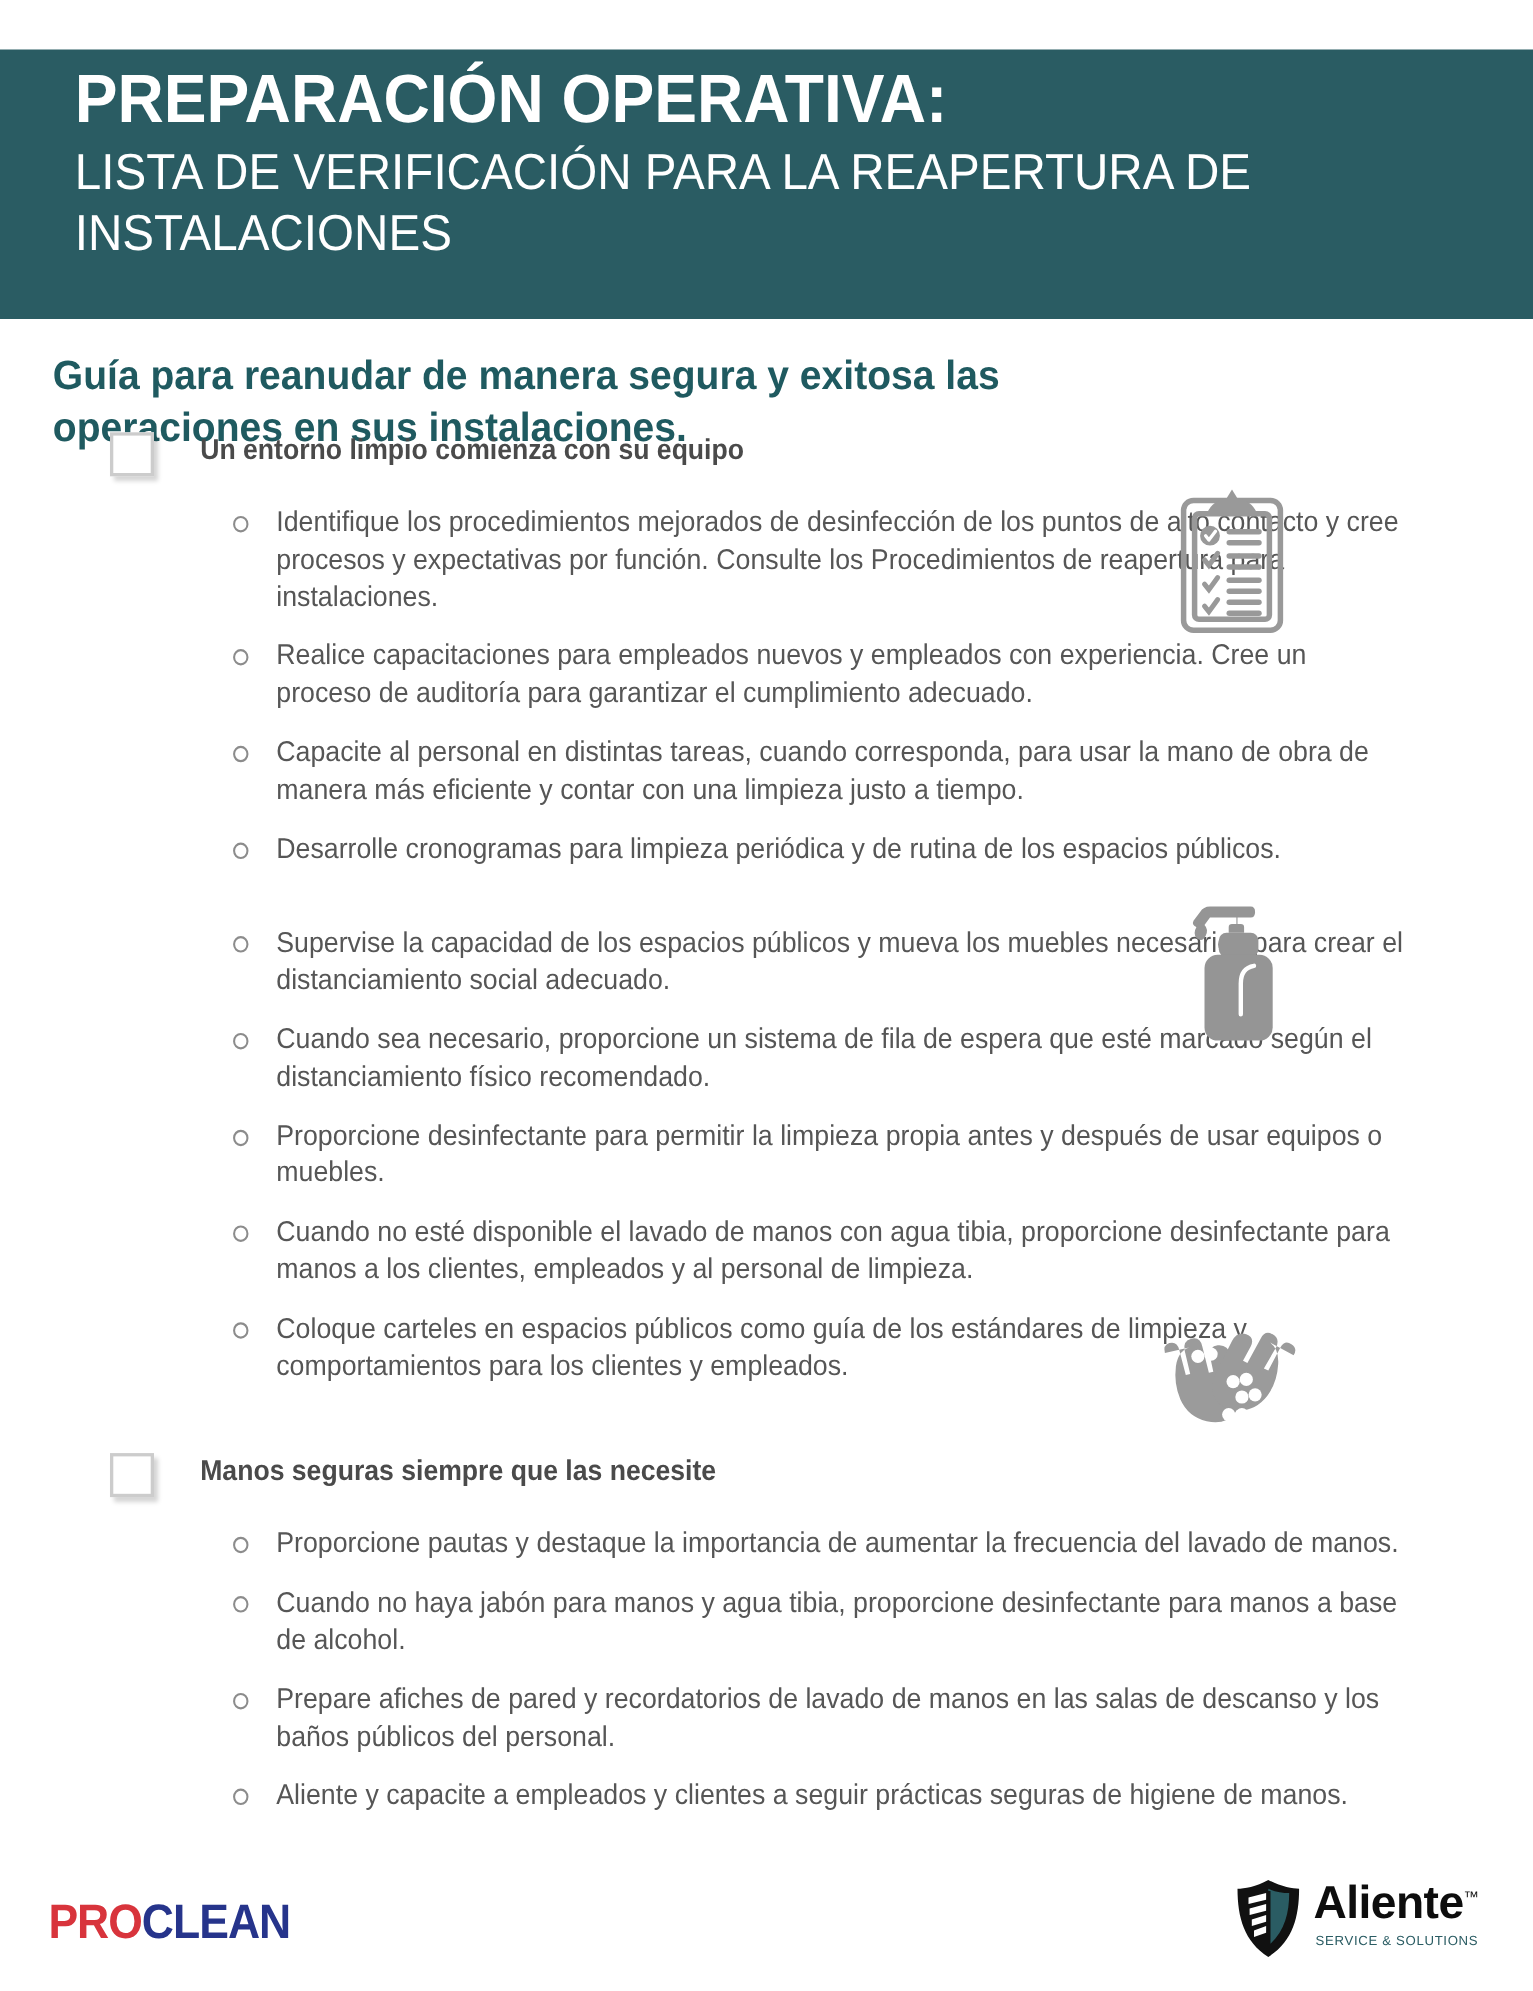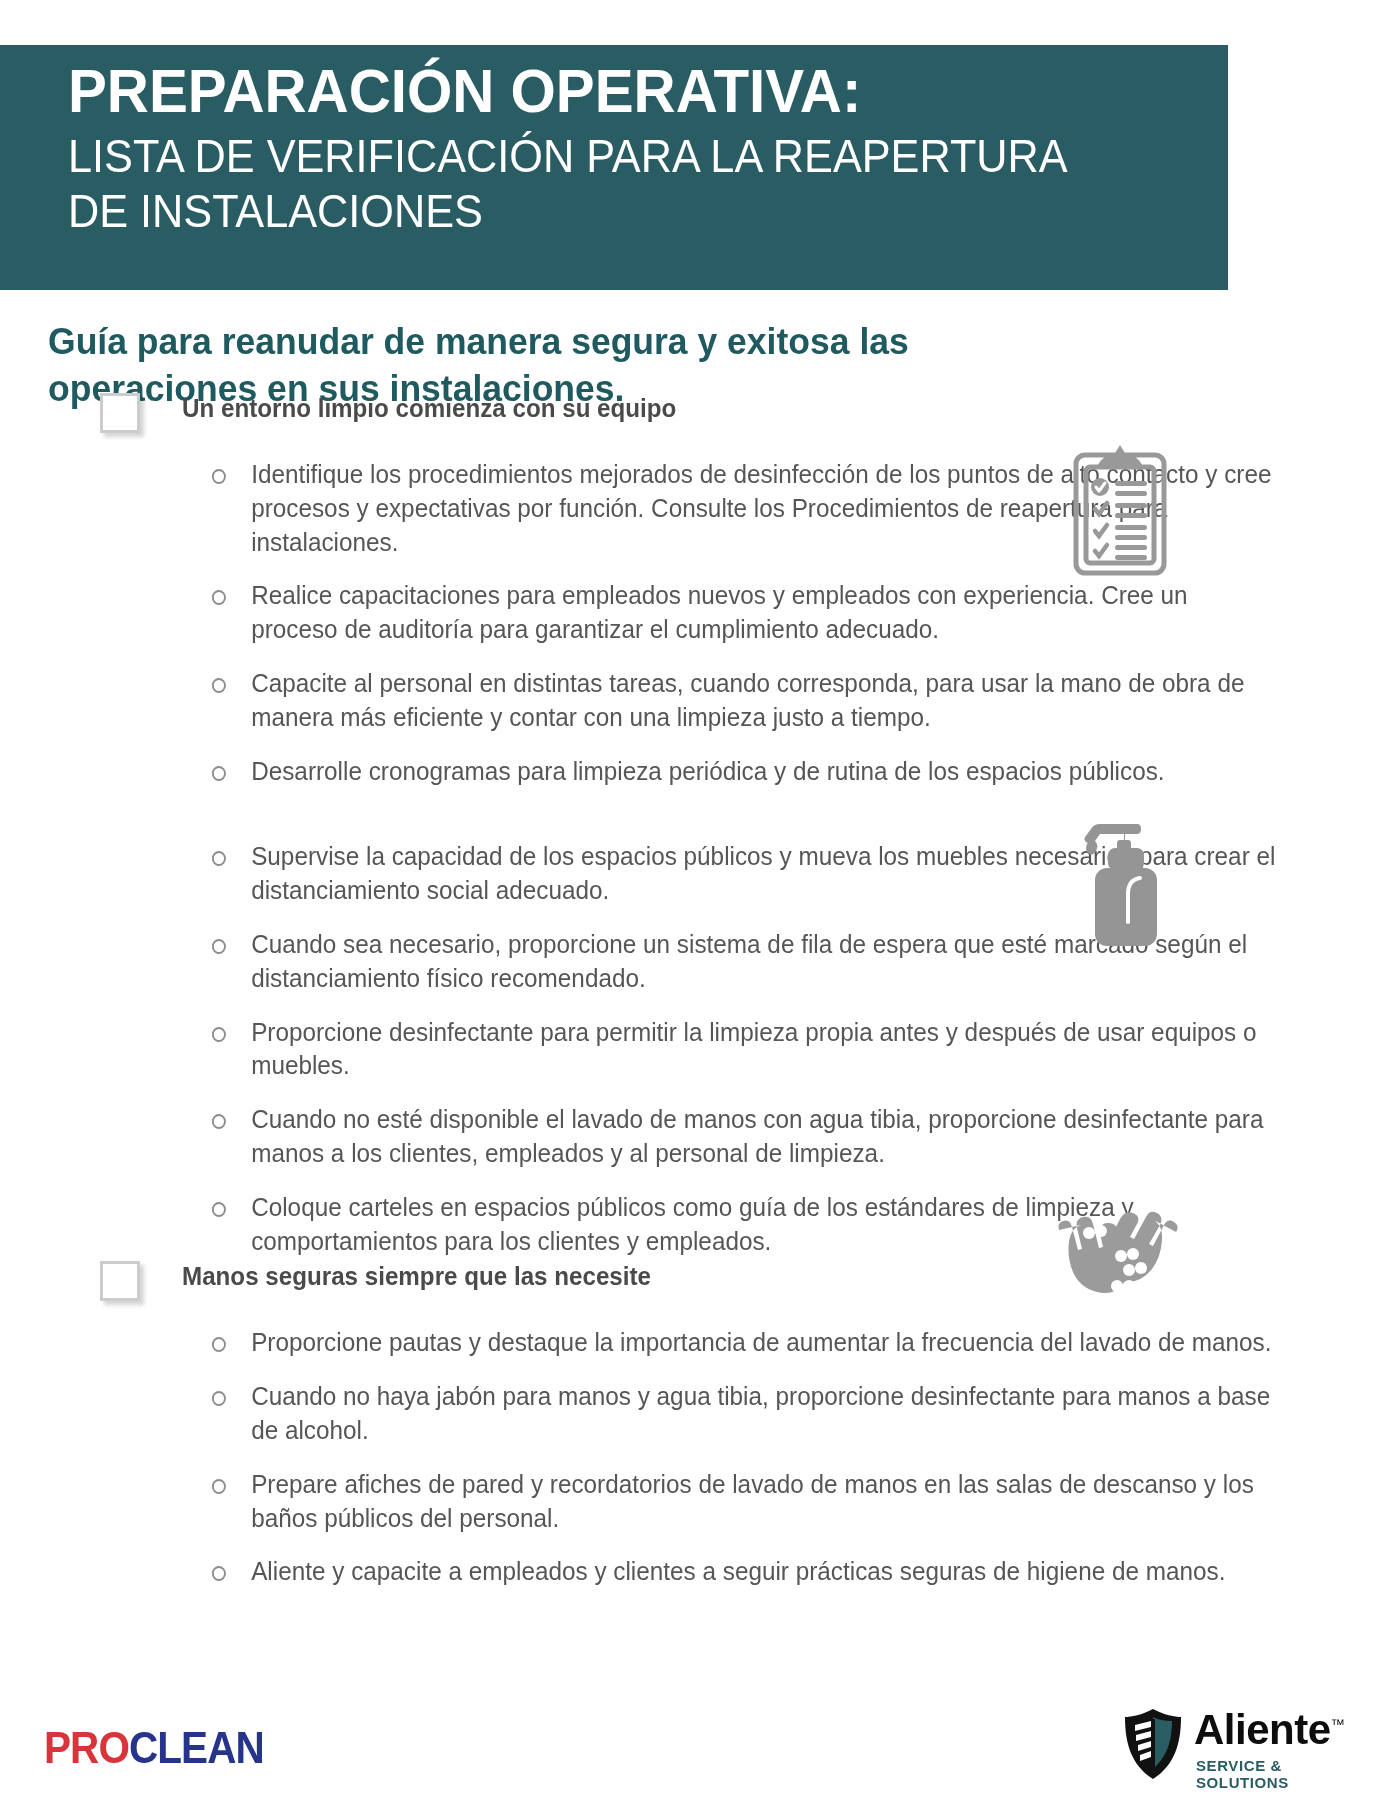--- a/index.html
+++ b/index.html
@@ -13,21 +13,21 @@
     position: relative;
     font-family: "Liberation Sans", "DejaVu Sans", sans-serif;
     overflow: hidden;
   }
 
   
   .header-banner {
     position: absolute;
     left: 0;
     top: 45px;
-    width: 1228px;
+    width: 1394px;
     height: 245px;
     background: #2a5c63;
     box-sizing: border-box;
     padding: 14px 60px 16px 68px;
   }
   .header-title {
     color: #ffffff;
     font-size: 62px;
     font-weight: bold;
     line-height: 1.04;
@@ -126,21 +126,21 @@
     height: 15px;
     border: 2px solid #8c8c8c;
     border-radius: 50%;
     box-sizing: border-box;
     margin-top: 10px;
   }
   .bullet-text { display: block; }
 
   .s1 { margin-top: 0px; }
   .s2 { margin-top: 52px; }
-  .s3 { }
+  .s3 { margin-top: 60px; }
 
   
   .icon-clipboard {
     position: absolute;
     left: 1068px;
     top: 443px;
     width: 104px;
     height: 136px;
   }
   .icon-sanitizer {
@@ -200,22 +200,22 @@
   .pg-tm {
     font-size: 14px;
     vertical-align: super;
     font-weight: normal;
   }
   .pg-tagline {
     position: absolute;
     left: 74px;
     top: 50px;
     color: #2a5c63;
-    font-size: 15px;
-    font-weight: bold;
+    font-size: 12px;
+    font-weight: normal;
     letter-spacing: 0.6px;
   }
 </style>
 </head>
 <body>
 
 <div class="header-banner">
   <div class="header-title">PREPARACIÓN OPERATIVA:</div>
   <div class="header-subtitle">LISTA DE VERIFICACIÓN PARA LA REAPERTURA DE INSTALACIONES</div>
 </div>

